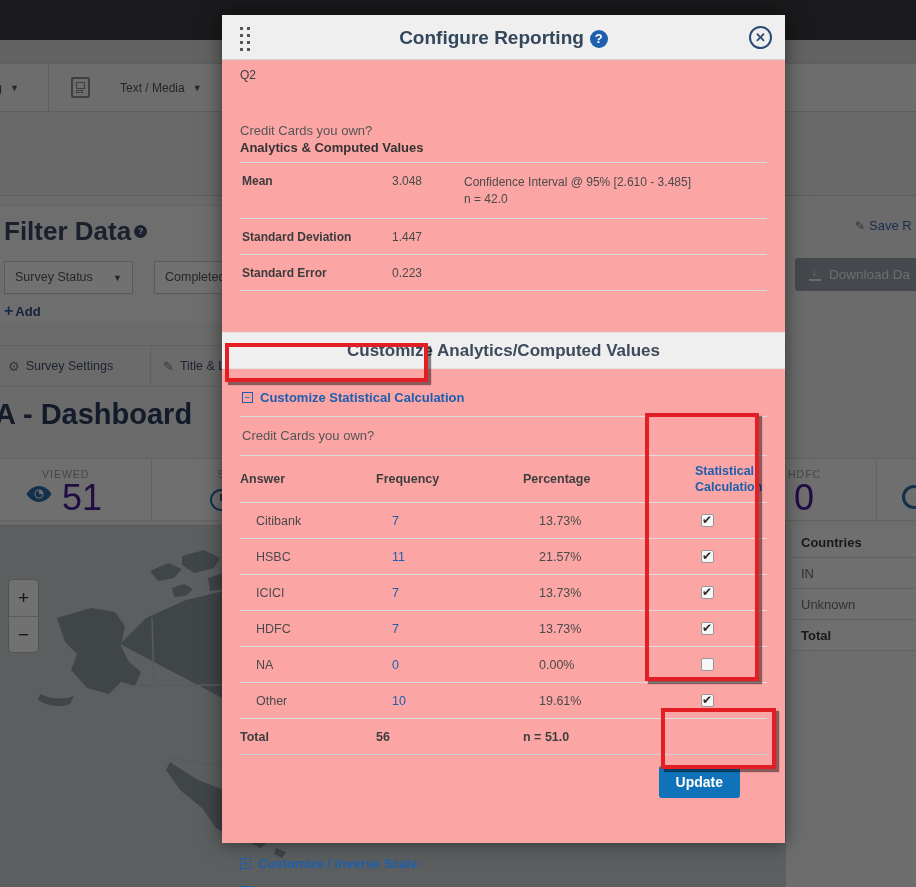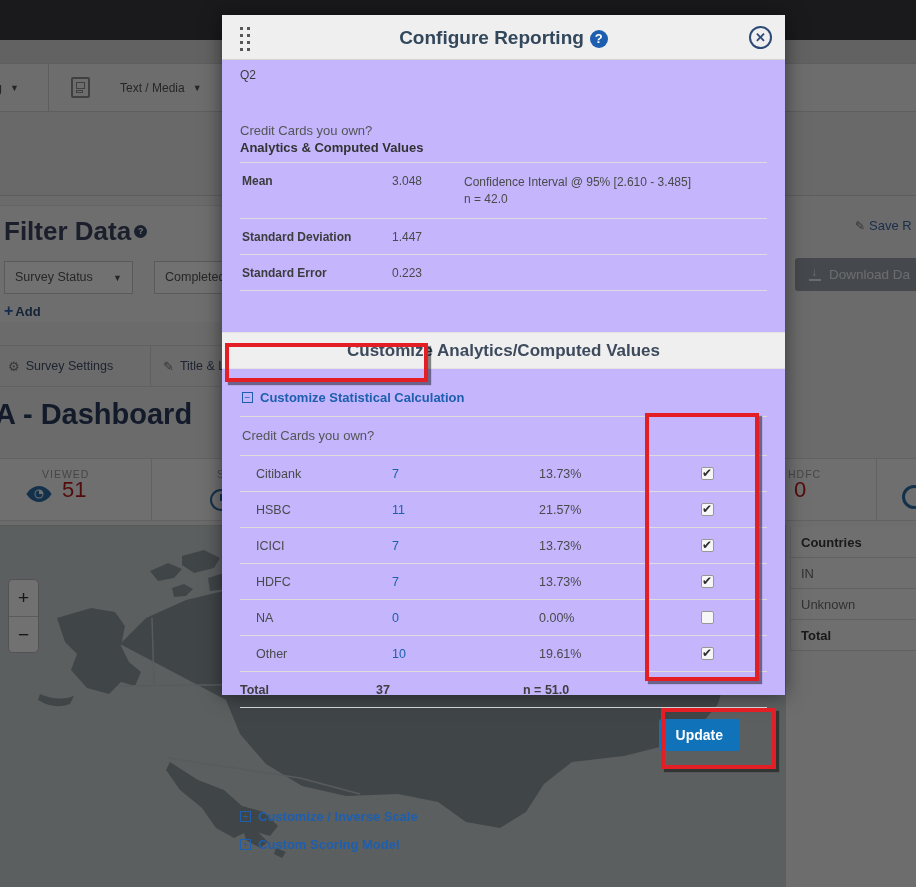--- a/index.html
+++ b/index.html
@@ -41,41 +41,41 @@
   .tabs-band { position:absolute; left:0; top:345px; width:786px; height:42px; background:#ededee; border-top:1px solid #d8d8da; border-bottom:1px solid #d8d8da; }
   .tab { position:absolute; top:0; height:100%; display:flex; align-items:center; gap:6px; font-size:12.5px; color:#44506b; }
   .tab .ticon { color:#7a7a7c; font-size:13px; }
   .tab-div { position:absolute; left:150px; top:0; width:1px; height:100%; background:#d2d2d4; }
 
   .dash-title { position:absolute; left:-5px; top:398px; font-size:29px; font-weight:800; color:#2b3c5e; white-space:nowrap; }
 
   .stats-band { position:absolute; left:0; top:458px; width:916px; height:63px; background:#f6f6f7; border-top:1px solid #d9d9db; border-bottom:1px solid #d9d9db; }
   .stat-div { position:absolute; top:0; width:1px; height:100%; background:#dadadc; }
   .stat-label { position:absolute; font-size:10.5px; letter-spacing:1px; color:#9a9a9c; }
-  .stat-value { position:absolute; font-size:22px; color:#b91c1c; }
+  .stat-value { position:absolute; font-size:36px; color:#4c1d95; }
   .eye-icon { position:absolute; width:26px; height:16px; }
   .clock-icon { position:absolute; width:22px; height:22px; border:2px solid #2d6da8; border-radius:50%; }
   .clock-icon::before { content:""; position:absolute; left:8px; top:3px; width:2px; height:7px; background:#2d6da8; }
   .ring-icon { position:absolute; width:24px; height:24px; border:3px solid #2d6da8; border-radius:50%; }
 
   .map-area { position:absolute; left:0; top:525px; width:786px; height:362px; background:#ccd3d5; border-top:1px solid #c6c6c8; overflow:hidden; }
   .map-zoom { position:absolute; left:8px; top:53px; width:31px; height:74px; background:#fafafa; border:1px solid #b5b5b7; border-radius:5px; overflow:hidden; }
   .map-zoom .zbtn { width:100%; height:37px; font-size:19px; color:#333; text-align:center; line-height:36px; }
   .map-zoom .zbtn:first-child { border-bottom:1px solid #c9c9cb; }
 
   .right-col { position:absolute; left:786px; top:521px; width:130px; height:366px; background:#f2f2f4; }
   .countries { position:absolute; left:4px; top:6px; width:126px; background:#f7f7f8; border-left:1px solid #dcdcde; }
   .c-row { height:31px; line-height:31px; padding-left:10px; font-size:13px; color:#6e6e70; border-bottom:1px solid #d8d8da; }
   .c-row.bold { font-weight:bold; color:#3a3a3c; }
 
   
   .overlay { position:absolute; inset:0; background:rgba(0,0,0,0.55); z-index:50; }
 
   
-  .modal { position:absolute; left:222px; top:15px; width:563px; height:680px; background:#c4b5fd; z-index:100; box-shadow:0 0 18px rgba(0,0,0,0.5); }
+  .modal { position:absolute; left:222px; top:15px; width:563px; height:828px; background:#fca5a5; z-index:100; box-shadow:0 0 18px rgba(0,0,0,0.5); }
   .m-header { height:45px; background:#efeff0; border-bottom:1px solid #d5d5d5; position:relative; }
   .drag-handle { position:absolute; left:15px; top:9px; width:14px; height:28px;
     background-image:radial-gradient(#57575a 1.6px, transparent 1.7px); background-size:7px 7px; background-position:1px 1px; }
   .m-title { position:absolute; left:0; right:0; top:0; height:45px; text-align:center; line-height:45px; font-size:19px; font-weight:bold; color:#33475b; }
   .m-help { display:inline-block; width:18px; height:18px; border-radius:50%; background:#1d5fae; color:#fff; font-size:13px; font-weight:bold; line-height:18px; text-align:center; vertical-align:1px; margin-left:6px; }
   .m-close { position:absolute; right:13px; top:11px; width:23px; height:23px; border:2px solid #2c4a75; border-radius:50%; color:#2c4a75; font-size:13px; font-weight:bold; text-align:center; line-height:19px; }
   .m-body { padding:0 18px; }
   .qcode { padding-top:8px; font-size:12px; color:#3c3c3c; }
   .qtext { margin-top:41px; font-size:13px; color:#555; }
   .an-heading { margin-top:2px; font-size:13px; font-weight:bold; color:#333; padding-bottom:7px; border-bottom:1px solid #dcdcdc; }
@@ -273,20 +273,29 @@
       <div class="cust-banner">Customize Analytics/Computed Values</div>
 
       <div class="sec-link">
         <span class="sq-icon">−</span>
         <span>Customize Statistical Calculation</span>
       </div>
 
       <div class="qtext2">Credit Cards you own?</div>
 
       <div class="stat-table">
+        <div class="t-grid t-head">
+          <div class="cell">Answer</div>
+          <div class="cell">Frequency</div>
+          <div class="cell">Percentage</div>
+          <div class="stat-col">
+            <div>Statistical</div>
+            <div>Calculation</div>
+          </div>
+        </div>
         <div id="stat-rows">
     <div class="t-grid t-row">
       <div class="cell ans">Citibank</div>
       <div class="cell freq">7</div>
       <div class="cell pct">13.73%</div>
       <div class="cb-wrap">
                 <span class="cb checked"></span>
               </div>
     </div>
 
@@ -330,21 +339,21 @@
       <div class="cell ans">Other</div>
       <div class="cell freq">10</div>
       <div class="cell pct">19.61%</div>
       <div class="cb-wrap">
                 <span class="cb checked"></span>
               </div>
     </div>
   </div>
         <div class="t-grid t-total">
           <div class="cell">Total</div>
-          <div class="cell">37</div>
+          <div class="cell">56</div>
           <div class="cell">n = 51.0</div>
           <div></div>
         </div>
       </div>
 
       <div class="update-row">
         <span class="update-btn">Update</span>
       </div>
 
       <div class="collapsed" id="collapsed-links">

